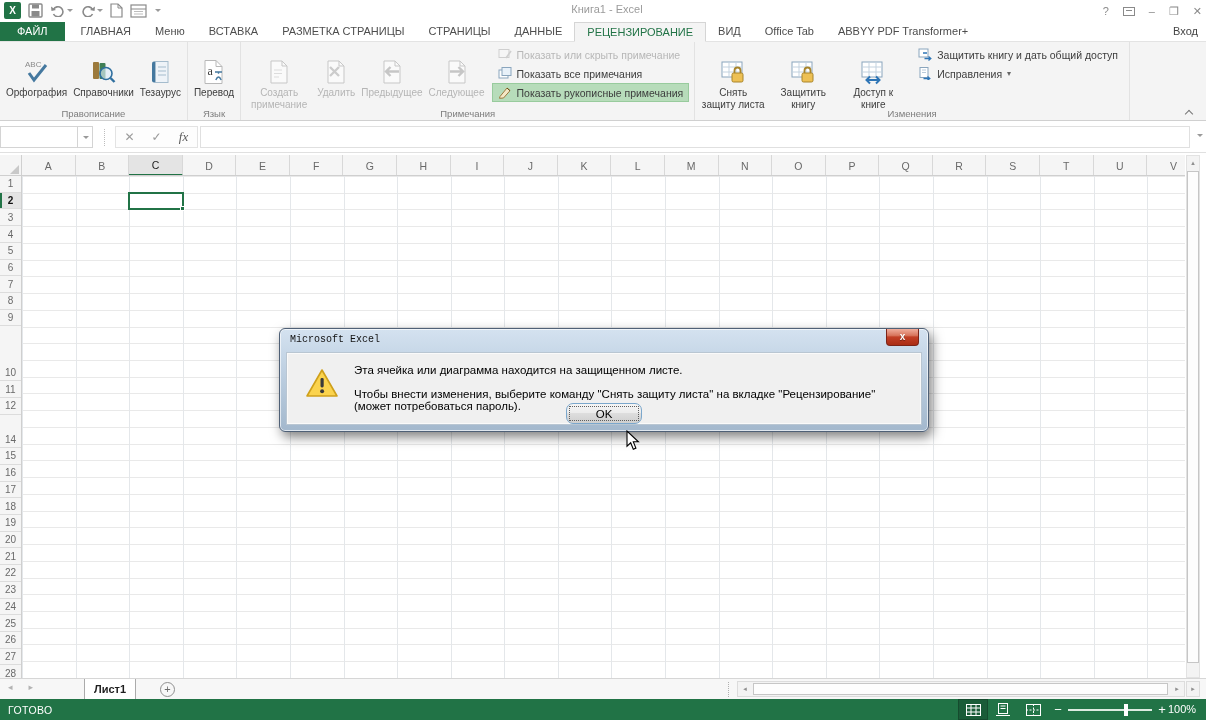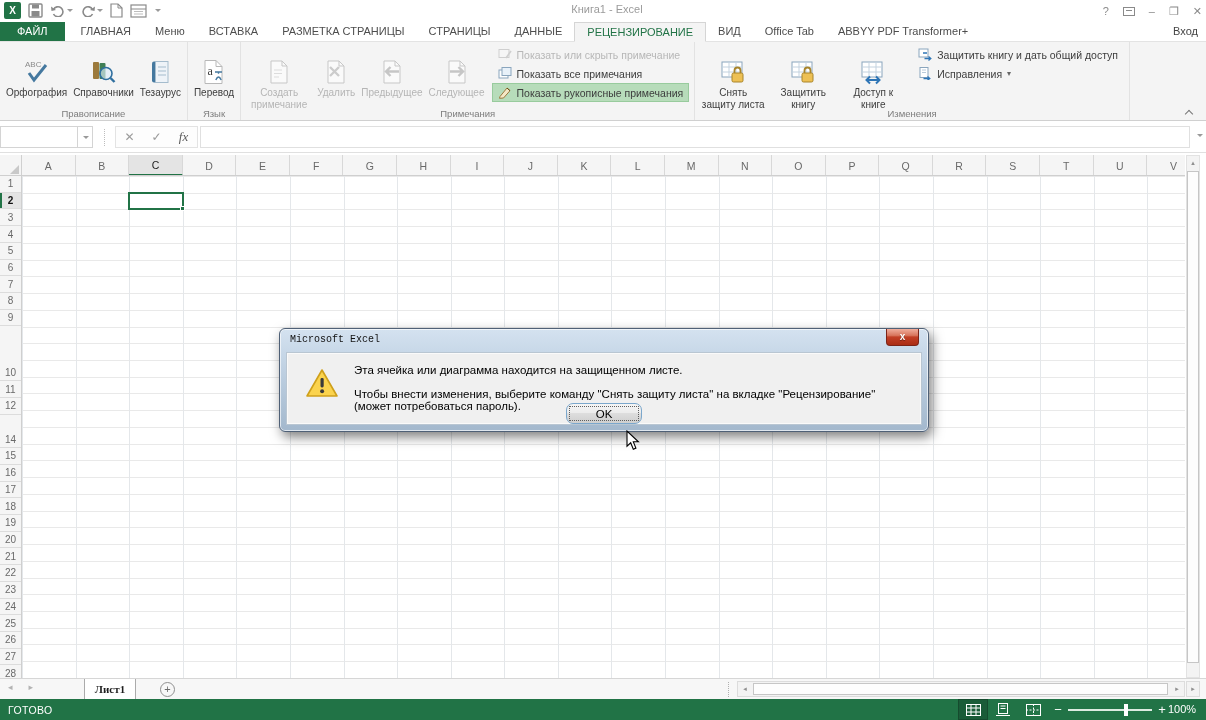--- a/index.html
+++ b/index.html
@@ -90,21 +90,21 @@
   .vscroll .arr { height:14px; display:flex; align-items:center; justify-content:center;
     font-size:7px; color:#8f8f8f; }
   .vthumb { position:absolute; left:1px; right:1px; top:15px; height:492px; background:#fdfdfd;
     border:1px solid #c6c6c6; }
   
   .sheetbar { position:absolute; top:678px; left:0; right:0; height:21px; background:#f7f7f7;
     border-top:1px solid #d6d6d6; font-size:11px; }
   .navarrs { position:absolute; left:8px; top:3px; display:flex; gap:16px; color:#b3b3b3; font-size:9px; }
   .sheettab { position:absolute; left:84px; top:0; width:52px; height:21px; background:#fff;
     border:1px solid #ababab; border-top:none; display:flex; align-items:center; justify-content:center;
-    font-weight:bold; color:#1f1f1f; font-size:11px;font-family:Liberation Serif, serif; }
+    font-weight:bold; color:#1f1f1f; font-size:11px; }
   .addsheet { position:absolute; left:160px; top:3px; width:15px; height:15px; border:1px solid #909090;
     border-radius:50%; color:#6a6a6a; font-size:11px; line-height:13px; text-align:center; }
   .hsplit { position:absolute; left:728px; top:3px; height:15px; border-left:1px dotted #b0b0b0; }
   .hscroll { position:absolute; left:737px; top:2px; width:448px; height:16px; background:#f3f3f3;
     border:1px solid #dcdcdc; }
   .hscroll .arr { position:absolute; top:0; bottom:0; width:14px; display:flex; align-items:center;
     justify-content:center; font-size:7px; color:#8f8f8f; }
   .hthumb { position:absolute; left:15px; right:16px; top:1px; bottom:1px; background:#fdfdfd;
     border:1px solid #c6c6c6; }
   .hcorner { position:absolute; left:1186px; top:2px; width:14px; height:16px; border:1px solid #dcdcdc;

